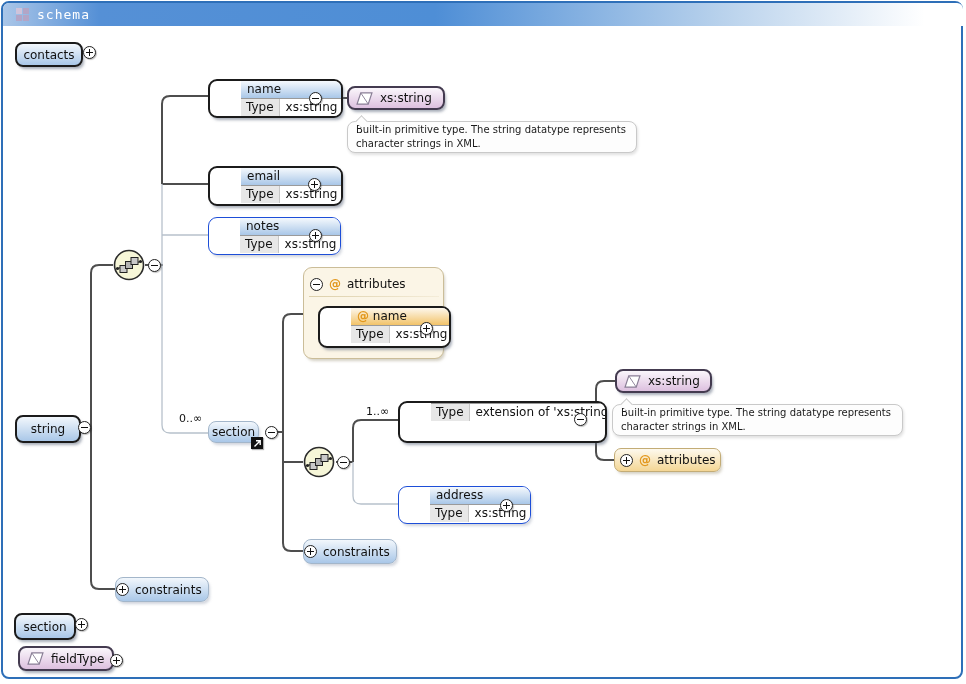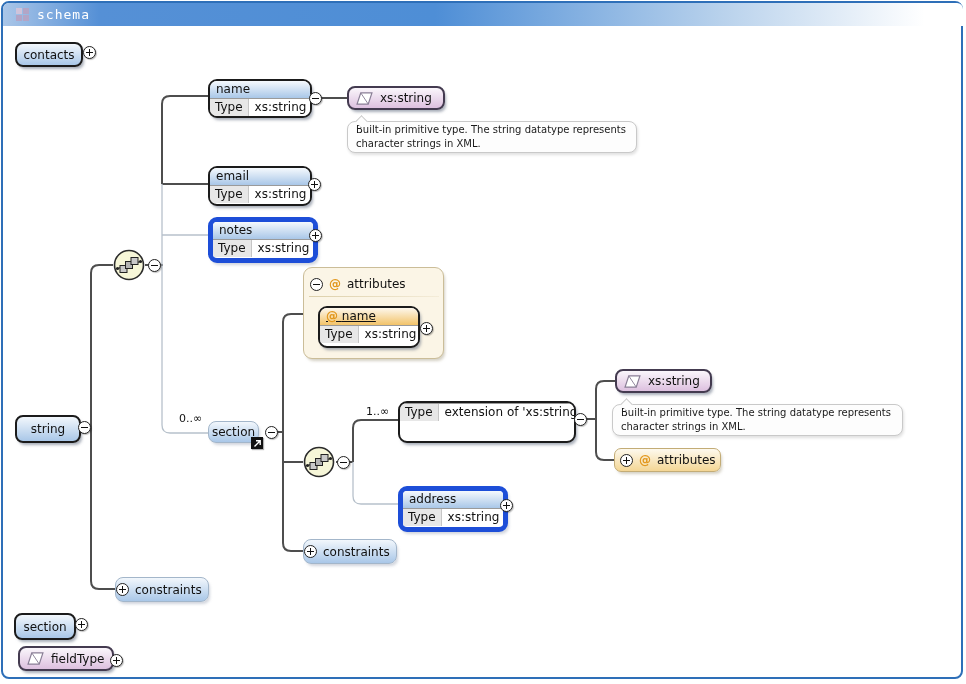--- a/index.html
+++ b/index.html
@@ -14,27 +14,27 @@
                  font-size:13px;letter-spacing:1px;margin-left:8px;}
   .gridicon{margin-left:13px;width:13px;height:13px;display:grid;grid-template-columns:6px 6px;
             grid-template-rows:6px 6px;gap:1px;}
   .gridicon i{display:block;background:#b3a5c6;}
   .gridicon i.lt{background:#cfc3da;}
   .stage{position:absolute;left:0;top:0;width:966px;height:684px;}
   svg.wires{position:absolute;left:0;top:0;}
 
   
   .el{position:absolute;border:2px solid #1b1b1b;border-radius:9px;background:#fff;overflow:hidden;
-      box-shadow:2px 3px 3px -1px rgba(95,105,125,.55);}
+      box-shadow:2px 3px 3px -1px rgba(95,105,125,.55);padding-left:31px;}
   .el .hdr{height:16px;padding:1px 0 0 6px;background:linear-gradient(#f5f9fd,#a9c7e8);line-height:15px;}
   .el .row{display:flex;border-top:1px solid #9a9a9a;height:17px;line-height:16px;}
   .el .tl{background:#e7e7e7;padding:0 5px;border-right:1px solid #c6c6c6;}
   .el .tv{background:#fff;padding:0 6px;flex:1;white-space:nowrap;}
-  .el.optional{border:5px solid #1d4ed8;box-shadow:2px 3px 3px -1px rgba(140,150,170,.4);}
-  .el.attr .hdr{background:linear-gradient(#fdf7ec,#f2c369);text-decoration:underline;}
+  .el.optional{border:1px solid #1d4ed8;box-shadow:2px 3px 3px -1px rgba(140,150,170,.4);}
+  .el.attr .hdr{background:linear-gradient(#fdf7ec,#f2c369);}
 
   
   .pill{position:absolute;border:2px solid #1b1b1b;border-radius:8px;
         background:linear-gradient(#f2f7fc,#a9c7e8);display:flex;align-items:center;justify-content:center;
         box-shadow:2px 3px 3px -1px rgba(95,105,125,.55);white-space:nowrap;}
   .pill.optional{border:1px solid #a3b6ca;justify-content:flex-start;gap:6px;
         box-shadow:2px 3px 3px -1px rgba(140,150,170,.4);}
   .pill.simple{background:linear-gradient(#faf6fb,#ddc0df);border-color:#443b50;gap:7px;
         justify-content:flex-start;padding-left:7px;}
 

